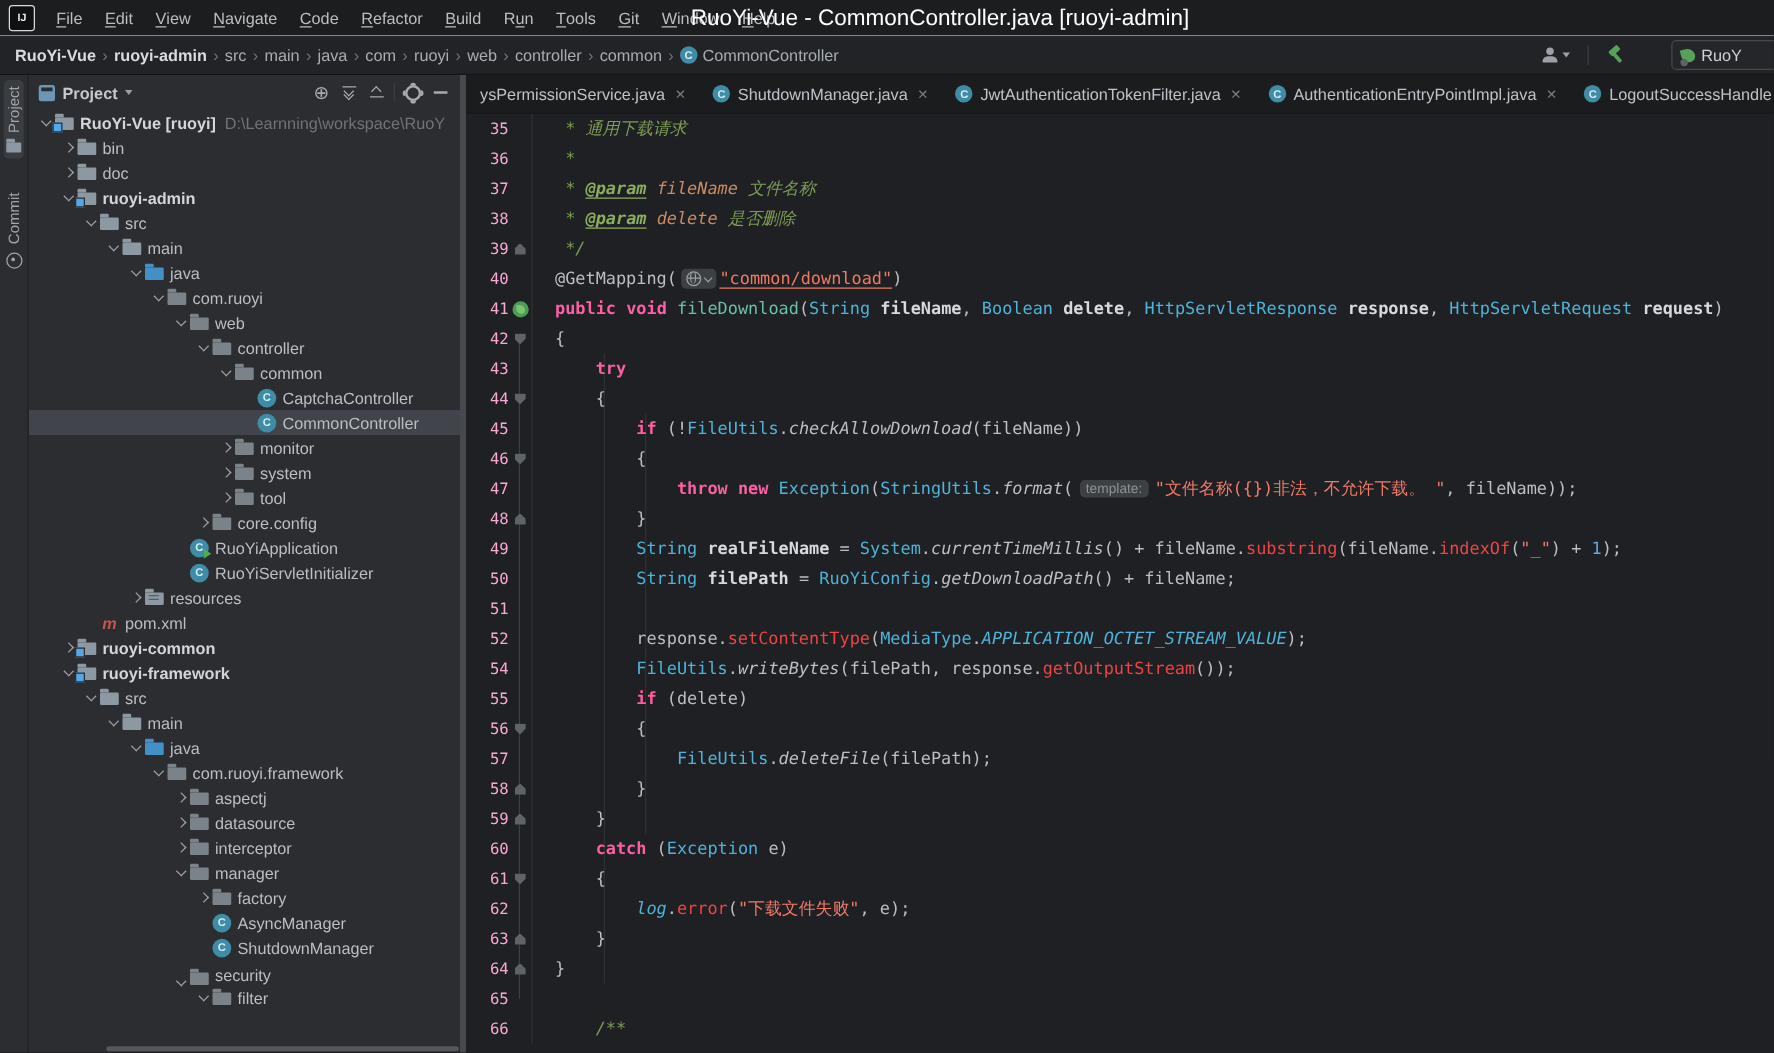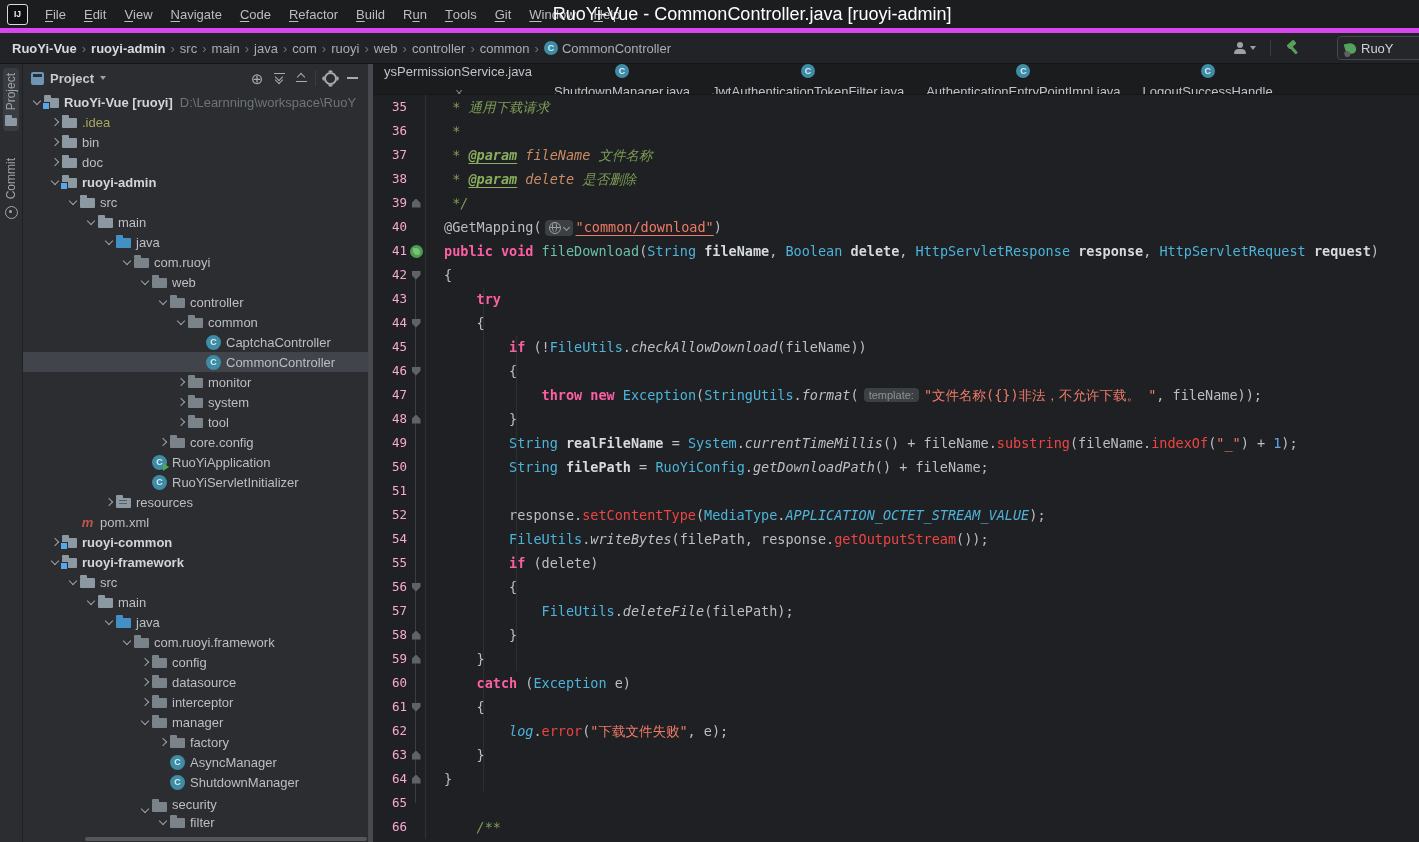--- a/index.html
+++ b/index.html
@@ -1,20 +1,20 @@
 <!DOCTYPE html>
 <html><head>
 <meta charset="utf-8">
 <style>
   html,body{margin:0;padding:0;width:1419px;height:842px;overflow:hidden;background:#1E2023;
     font-family:"Liberation Sans",sans-serif;-webkit-font-smoothing:antialiased;}
   .app{display:flex;flex-direction:column;width:1419px;height:842px;}
   
   .menubar{height:28px;background:#1B1D1F;display:flex;align-items:center;flex:none;position:relative;
-    border-bottom:5px solid #d946ef;}
+    border-bottom:1px solid #d946ef;}
   .ij{width:19px;height:19px;margin:0 8px 0 7px;background:#0F1012;border:1.5px solid #D8D9DB;border-radius:3px;
     color:#ECEDEF;font-weight:bold;font-size:8.5px;display:flex;align-items:center;justify-content:center;flex:none;}
   .menu-item{color:#BCBEC4;font-size:13px;padding:0 9px;height:28px;display:flex;align-items:center;cursor:default;}
   .menu-item u{text-underline-offset:2px;}
   .win-title{position:absolute;left:53%;transform:translateX(-50%);color:#ffffff;font-size:18px;white-space:nowrap;}
   
   .navbar{height:30px;background:#212326;display:flex;align-items:center;padding-left:12px;flex:none;
     position:relative;overflow:hidden;border-bottom:1px solid #141517;}
   .crumb{color:#A8ADB3;font-size:13px;white-space:nowrap;display:flex;align-items:center;gap:4px;}
   .crumb.bold{color:#D8DBDF;font-weight:bold;}
@@ -81,21 +81,21 @@
   .ico-hammer::before{content:"";position:absolute;top:2px;left:2px;width:9px;height:5px;background:#57A05C;border-radius:1px;transform:rotate(-42deg);}
   .ico-hammer::after{content:"";position:absolute;top:5px;left:7px;width:2.5px;height:10px;background:#57A05C;border-radius:1px;transform:rotate(-42deg);}
   .ico-leaf{width:11px;height:11px;background:#55A25B;border-radius:0 60% 45% 60%;transform:rotate(-15deg);position:relative;flex:none;}
   .ico-leaf::before{content:"";position:absolute;left:-2px;bottom:-2px;width:6px;height:6px;border-radius:50%;background:#5E6165;}
   .ico-commit{width:11px;height:11px;border:1.5px solid #A0A4AA;border-radius:50%;position:relative;}
   .ico-commit::after{content:"";position:absolute;top:3px;left:3px;width:3px;height:3px;border-radius:50%;background:#A0A4AA;}
   
   .editor{flex:1;display:flex;flex-direction:column;min-width:0;background:#1E2023;}
   .tabbar{height:30px;background:#1A1C1E;border-bottom:1px solid #141618;display:flex;align-items:stretch;
     overflow:hidden;flex:none;}
-  .tab{display:flex;align-items:center;gap:6px;padding:0 11px;color:#BFC3C9;font-size:13px;white-space:nowrap;flex-direction:column;}
+  .tab{display:flex;align-items:center;gap:6px;padding:0 11px;color:#BFC3C9;font-size:13px;white-space:nowrap;}
   .tab .close{color:#7A8085;font-size:14px;margin-left:2px;}
   .code-pane{flex:1;position:relative;overflow:hidden;}
   .rangeline{position:absolute;left:42px;top:180px;width:1px;height:528px;background:#3B3E42;}
   .iguide{position:absolute;width:1px;background:#2C2F33;}
   .line{height:24px;display:flex;align-items:stretch;position:relative;}
   .ln{width:34px;flex:none;text-align:right;color:#f9a8d4;font:12.5px/24px "DejaVu Sans Mono",monospace;}
   .fold{width:18px;flex:none;display:flex;align-items:center;justify-content:center;position:relative;z-index:2;}
   .fm{width:9px;height:9px;background:#5E6368;display:inline-block;}
   .fm.down{clip-path:polygon(0 0,100% 0,100% 50%,50% 100%,0 50%);}
   .fm.up{clip-path:polygon(50% 0,100% 50%,100% 100%,0 100%,0 50%);}
@@ -266,27 +266,20 @@
             </span>
             <span class="ico-folder mod"></span>
             <span class="lbl b">RuoYi-Vue [ruoyi]</span>
             <span class="extra">D:\Learnning\workspace\RuoY</span>
           </div>
           <div class="trow" style="padding-left: 24px;">
             <span class="chevbox">
               <span class="cv closed"></span>
             </span>
             <span class="ico-folder"></span>
-            <span class="lbl olive">.idea</span>
-          </div>
-          <div class="trow" style="padding-left: 24px;">
-            <span class="chevbox">
-              <span class="cv closed"></span>
-            </span>
-            <span class="ico-folder"></span>
             <span class="lbl">bin</span>
           </div>
           <div class="trow" style="padding-left: 24px;">
             <span class="chevbox">
               <span class="cv closed"></span>
             </span>
             <span class="ico-folder"></span>
             <span class="lbl">doc</span>
           </div>
           <div class="trow" style="padding-left: 24px;">
@@ -445,21 +438,21 @@
               <span class="cv open"></span>
             </span>
             <span class="ico-folder pkg"></span>
             <span class="lbl">com.ruoyi.framework</span>
           </div>
           <div class="trow" style="padding-left: 114px;">
             <span class="chevbox">
               <span class="cv closed"></span>
             </span>
             <span class="ico-folder pkg"></span>
-            <span class="lbl">config</span>
+            <span class="lbl">aspectj</span>
           </div>
           <div class="trow" style="padding-left: 114px;">
             <span class="chevbox">
               <span class="cv closed"></span>
             </span>
             <span class="ico-folder pkg"></span>
             <span class="lbl">datasource</span>
           </div>
           <div class="trow" style="padding-left: 114px;">
             <span class="chevbox">

